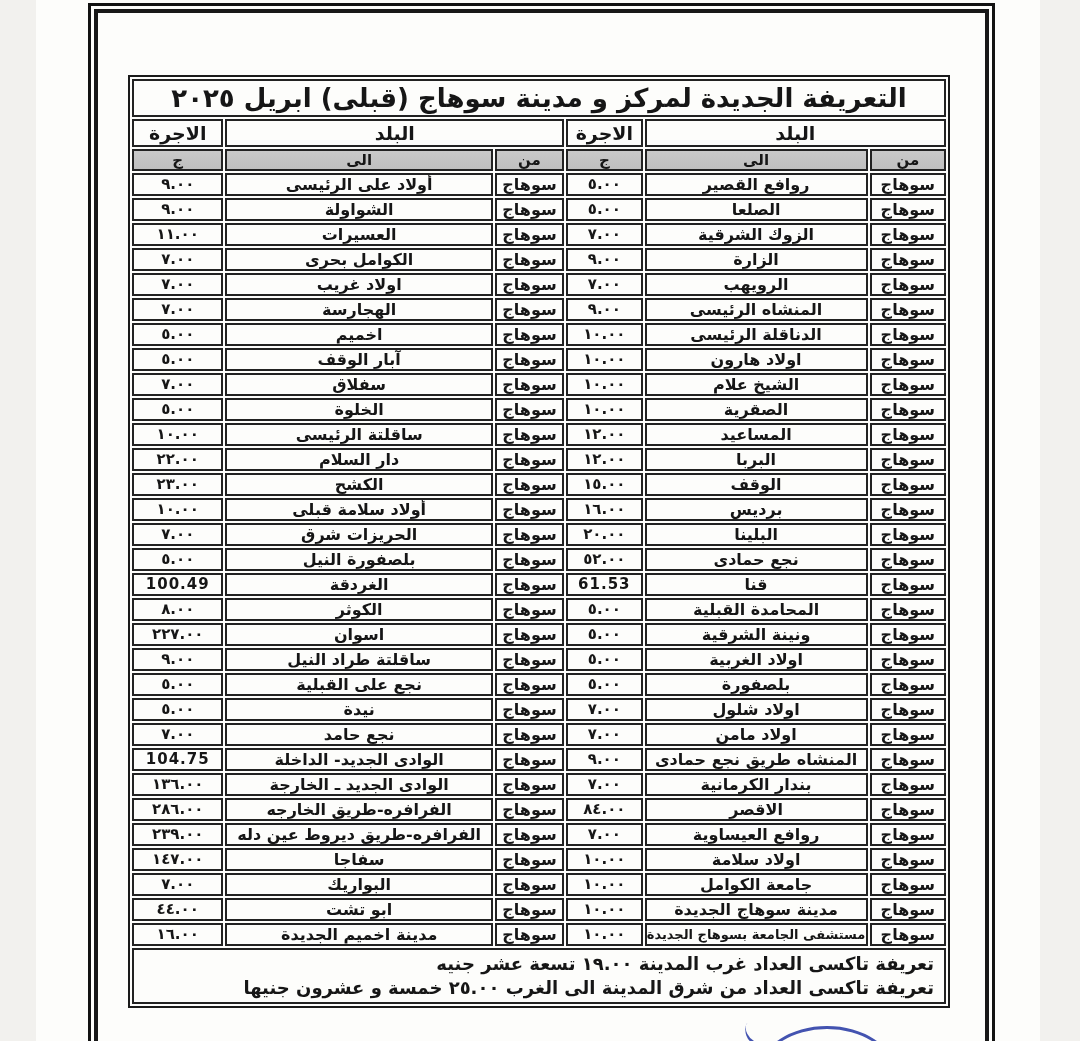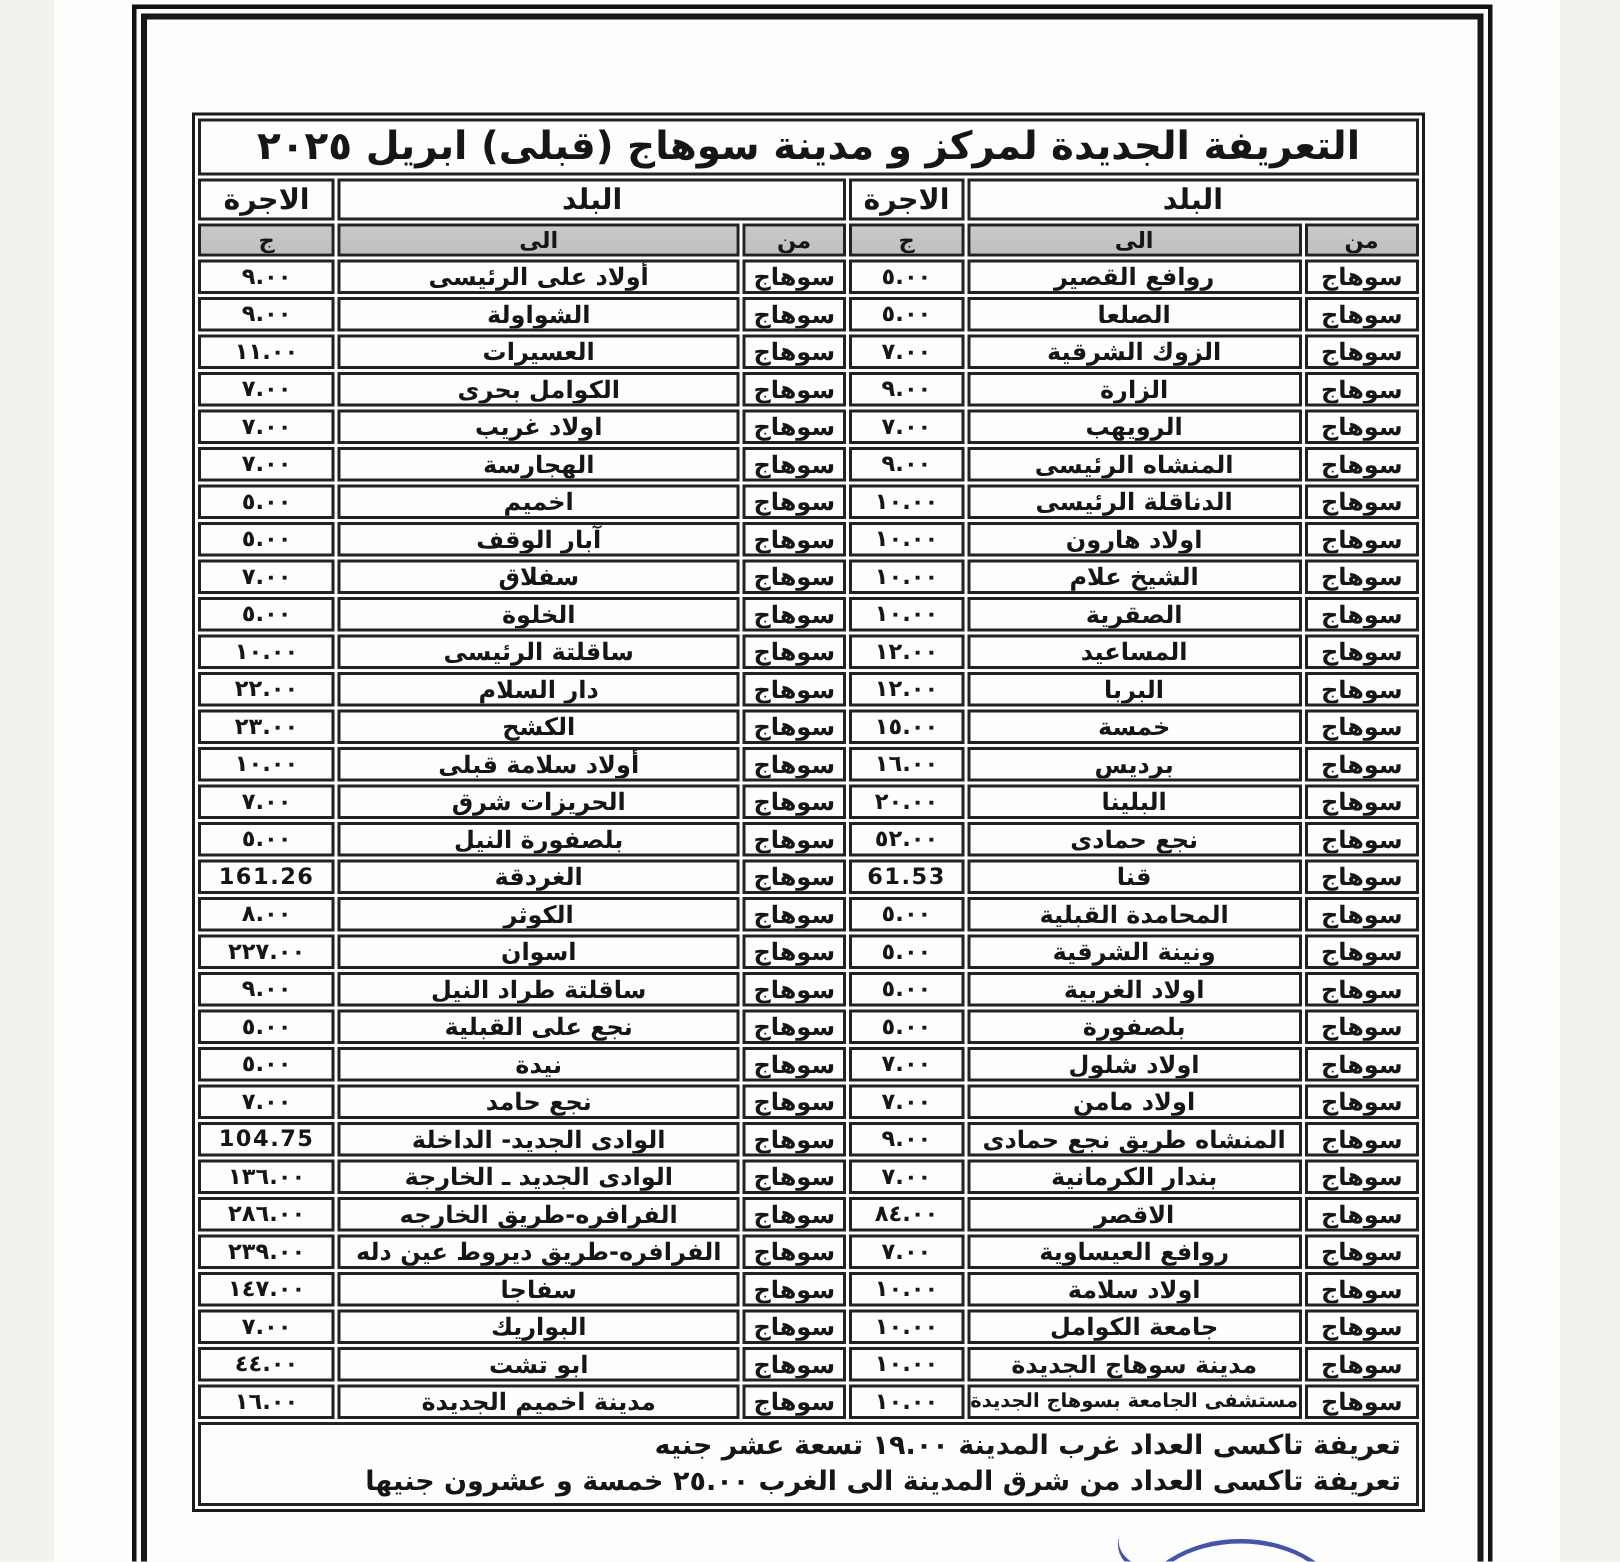--- a/index.html
+++ b/index.html
@@ -182,21 +182,21 @@
         <tr>
           <td class="c-from">سوهاج</td>
           <td class="c-to">البربا</td>
           <td class="c-fare">١٢.٠٠</td>
           <td class="c-from">سوهاج</td>
           <td class="c-to">دار السلام</td>
           <td class="c-fare">٢٢.٠٠</td>
         </tr>
         <tr>
           <td class="c-from">سوهاج</td>
-          <td class="c-to">خمسة</td>
+          <td class="c-to">الوقف</td>
           <td class="c-fare">١٥.٠٠</td>
           <td class="c-from">سوهاج</td>
           <td class="c-to">الكشح</td>
           <td class="c-fare">٢٣.٠٠</td>
         </tr>
         <tr>
           <td class="c-from">سوهاج</td>
           <td class="c-to">برديس</td>
           <td class="c-fare">١٦.٠٠</td>
           <td class="c-from">سوهاج</td>
@@ -218,21 +218,21 @@
           <td class="c-from">سوهاج</td>
           <td class="c-to">بلصفورة النيل</td>
           <td class="c-fare">٥.٠٠</td>
         </tr>
         <tr>
           <td class="c-from">سوهاج</td>
           <td class="c-to">قنا</td>
           <td class="c-fare">61.53</td>
           <td class="c-from">سوهاج</td>
           <td class="c-to">الغردقة</td>
-          <td class="c-fare">161.26</td>
+          <td class="c-fare">100.49</td>
         </tr>
         <tr>
           <td class="c-from">سوهاج</td>
           <td class="c-to">المحامدة القبلية</td>
           <td class="c-fare">٥.٠٠</td>
           <td class="c-from">سوهاج</td>
           <td class="c-to">الكوثر</td>
           <td class="c-fare">٨.٠٠</td>
         </tr>
         <tr>

